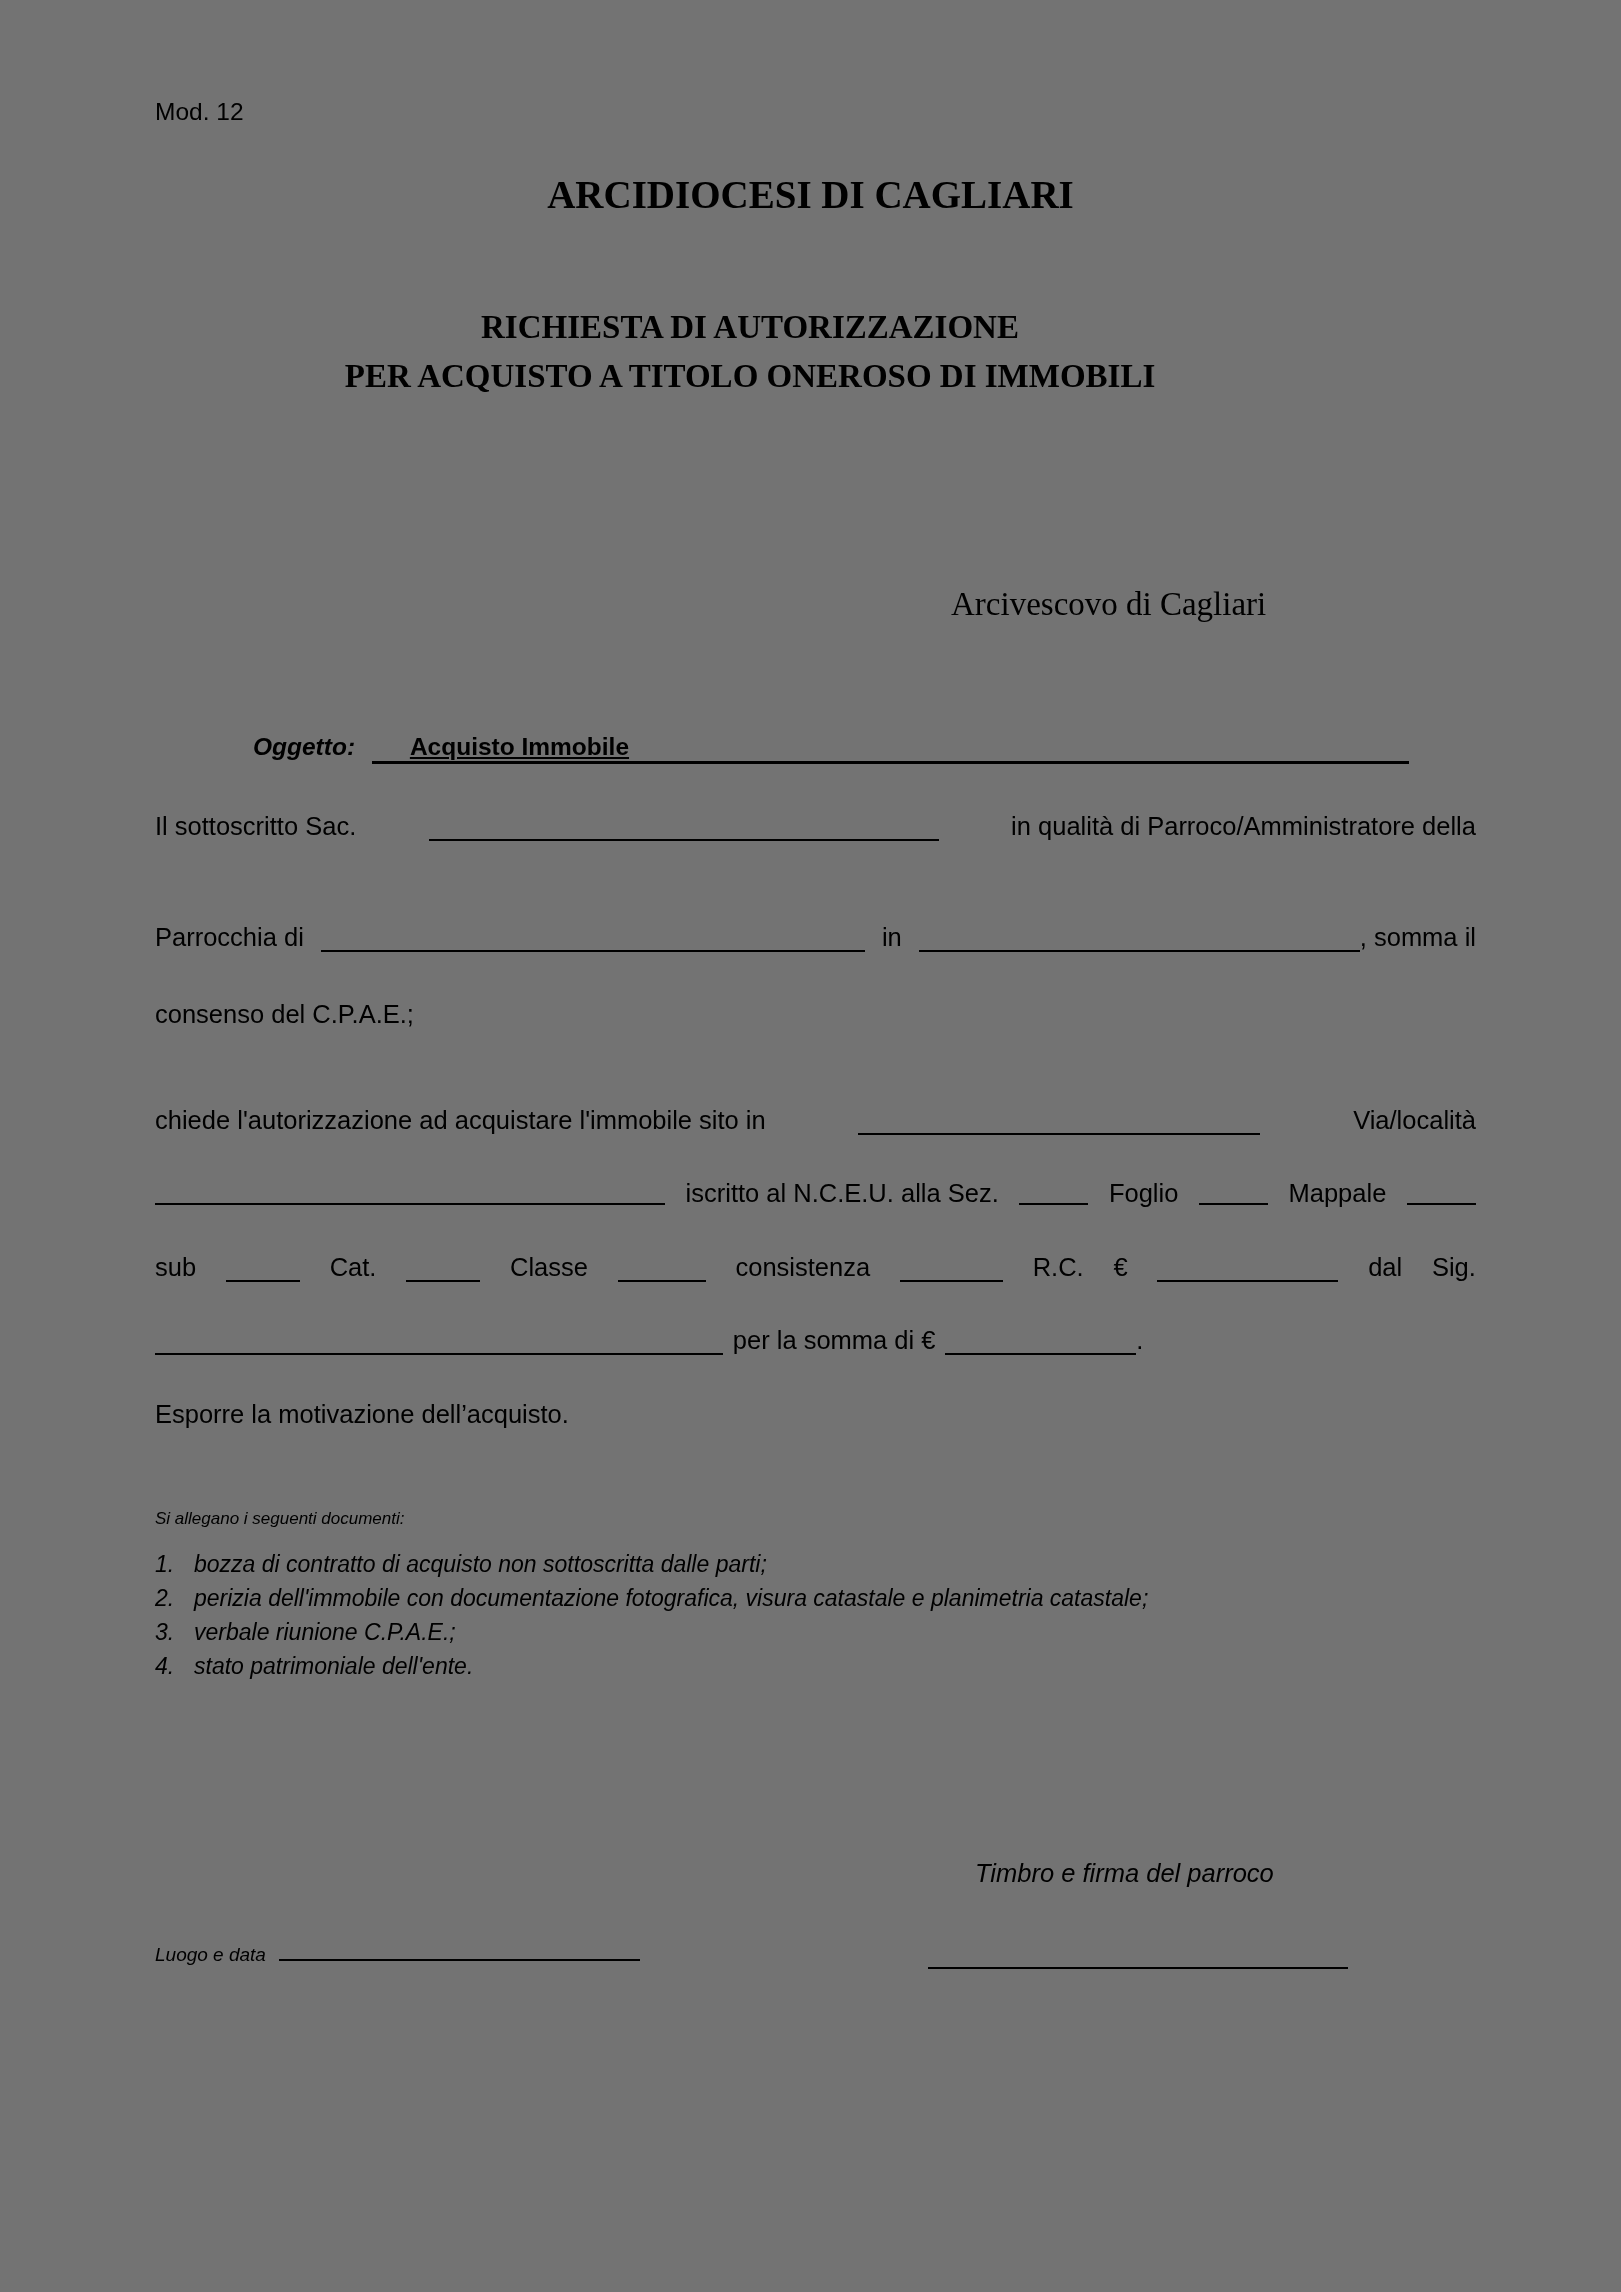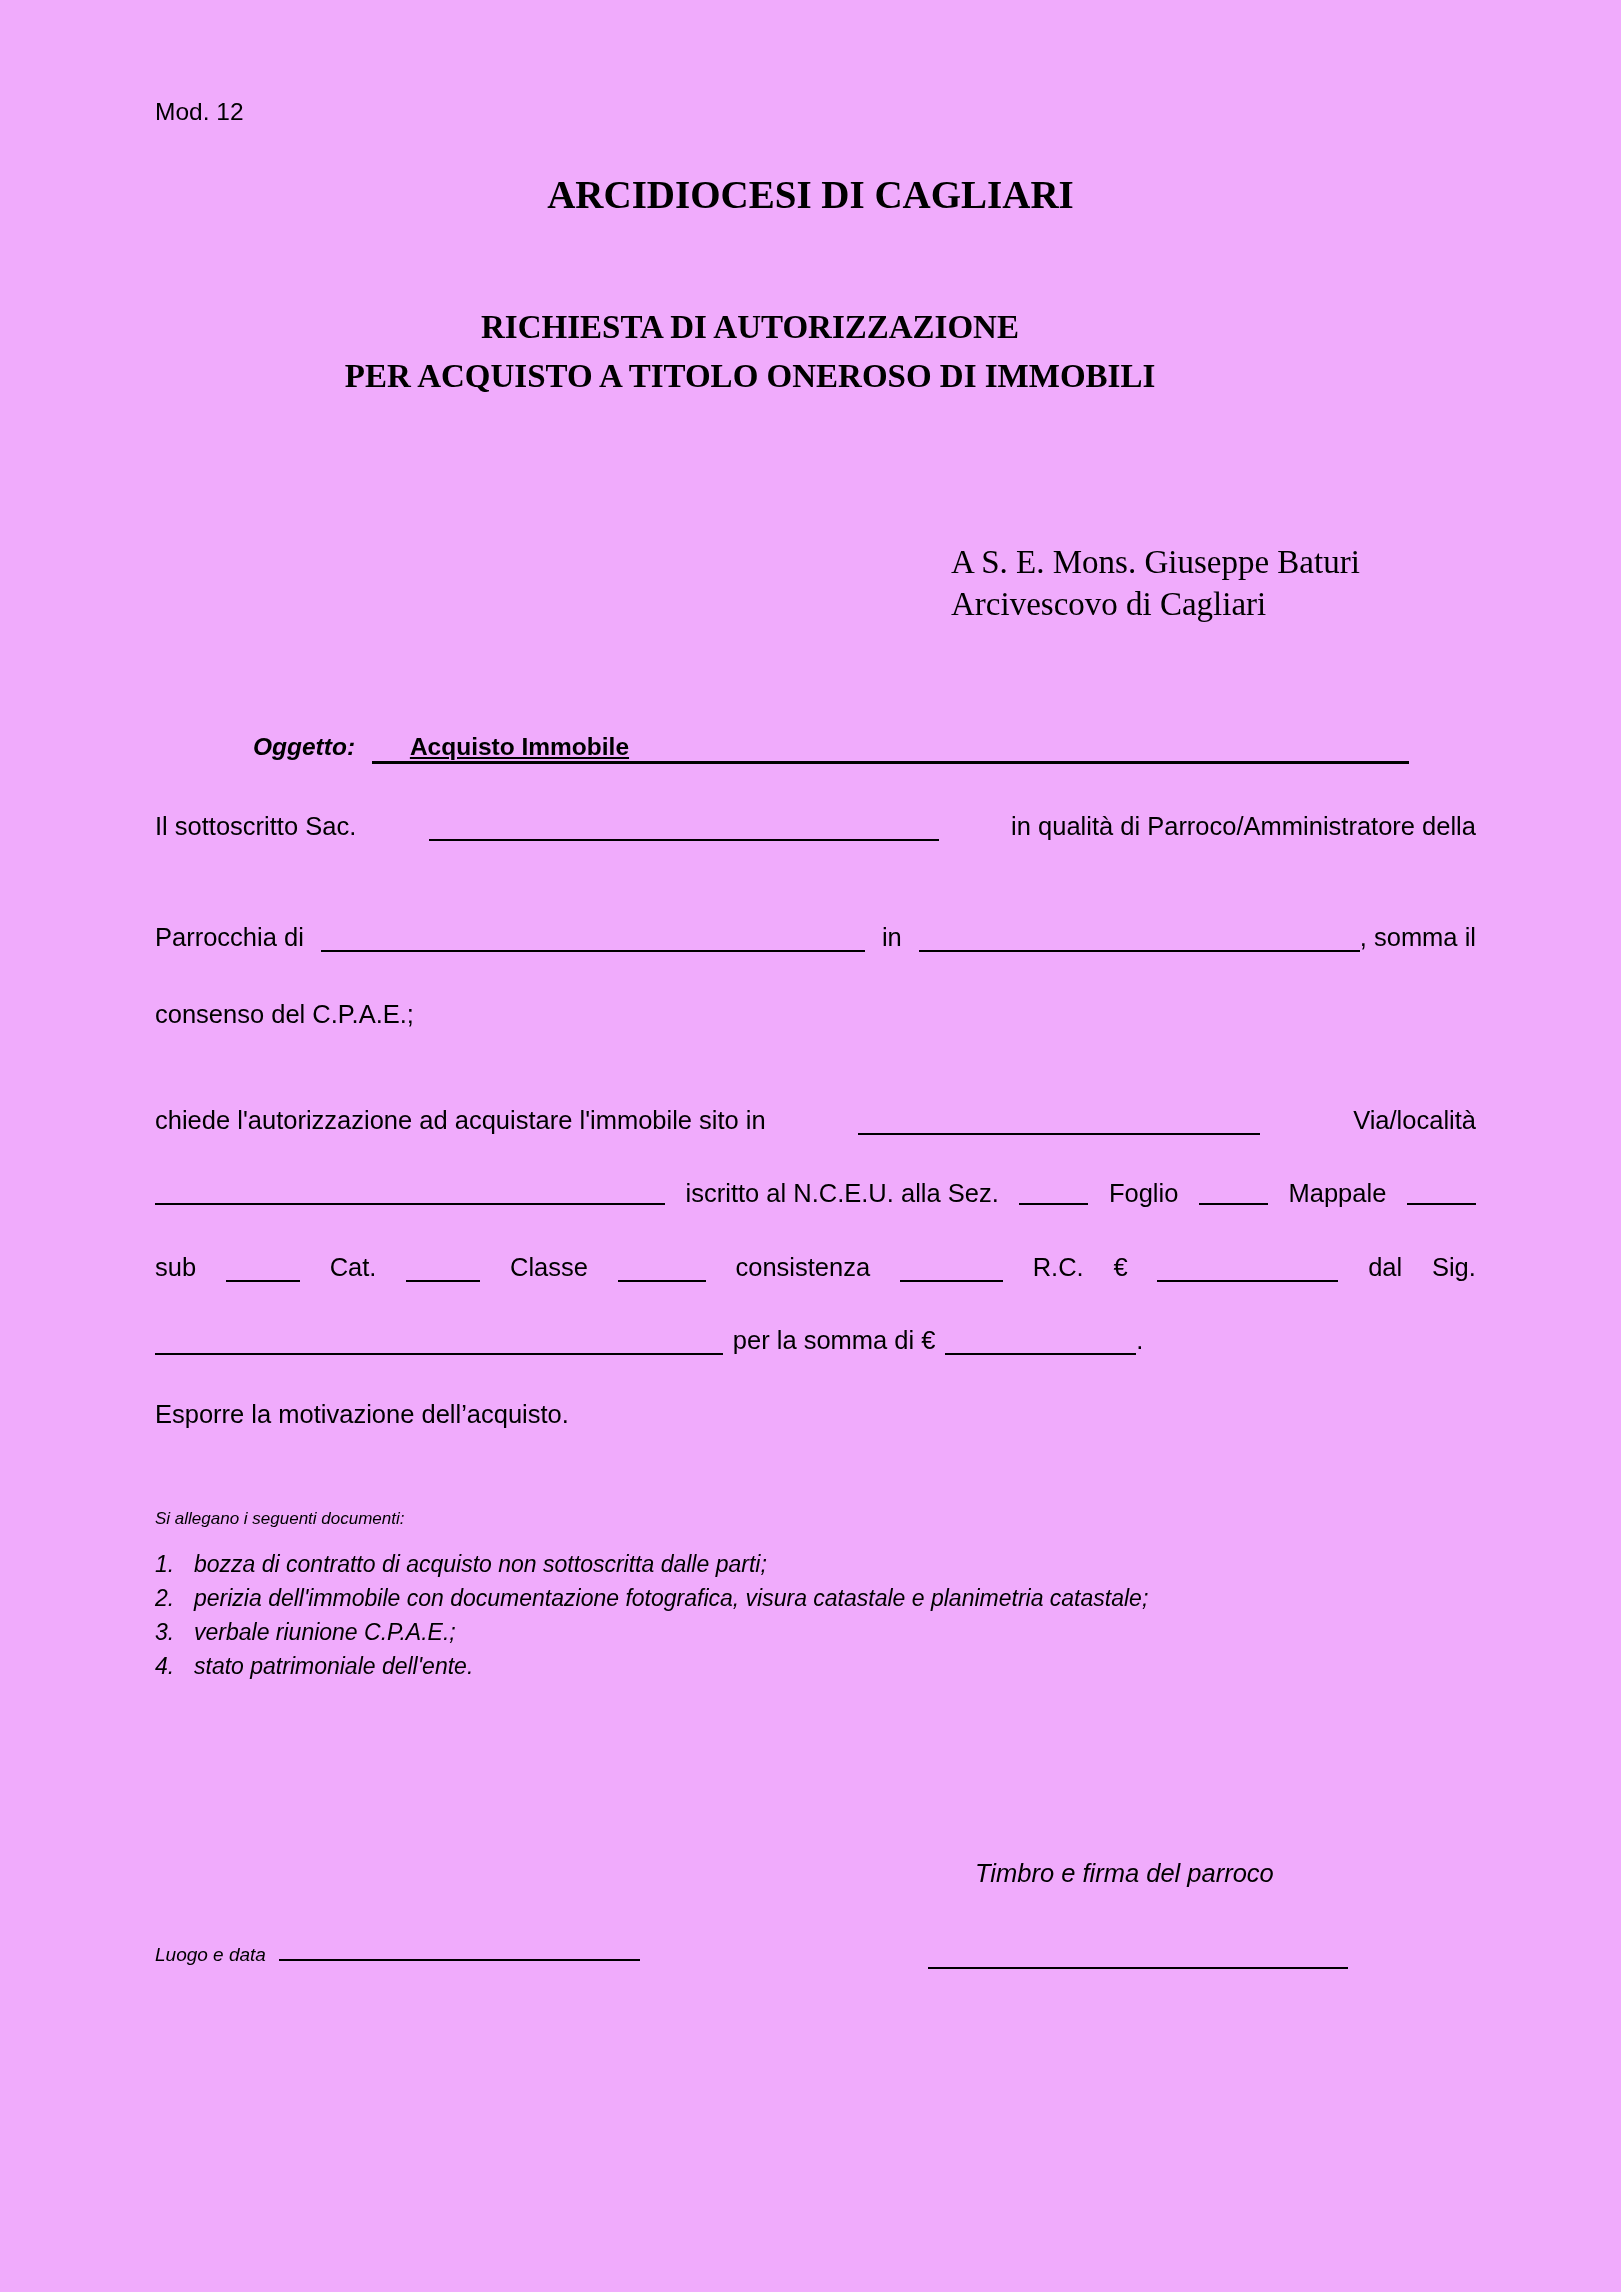--- a/index.html
+++ b/index.html
@@ -13,21 +13,21 @@
       position: relative;
       overflow: hidden;
       color: #000000;
       font-family: "Liberation Sans", sans-serif;
     }
     .page {
       position: absolute;
       left: 0; top: 0;
       width: 1621px;
       height: 2293px;
-      background: #f0abfc;
+      background: #737373;
     }
     .abs { position: absolute; white-space: nowrap; }
     .sans { font-family: "Liberation Sans", sans-serif; font-size: 25.5px; }
 
     .mod-label { left: 155px; top: 98px; font-size: 24.5px; }
 
     .org-title {
       left: 0; width: 1621px; top: 172px; text-align: center;
       font-size: 39px; font-weight: bold;
       font-family: "Liberation Serif", serif;
@@ -99,21 +99,20 @@
 
 <div class="page">
 
   <div class="abs sans mod-label">Mod. 12</div>
 
   <div class="abs org-title">ARCIDIOCESI DI CAGLIARI</div>
 
   <div class="abs doc-title l1">RICHIESTA DI AUTORIZZAZIONE</div>
   <div class="abs doc-title l2">PER ACQUISTO A TITOLO ONEROSO DI IMMOBILI</div>
 
-  <div class="abs addressee l1">A S. E. Mons. Giuseppe Baturi</div>
   <div class="abs addressee l2">Arcivescovo di Cagliari</div>
 
   <div class="abs sans subject">
     <span class="lbl">Oggetto:</span>
     <span class="val">Acquisto Immobile</span>
   </div>
   <div class="subject-line"></div>
 
   <div class="row r1">
     <span>Il sottoscritto Sac.</span>

